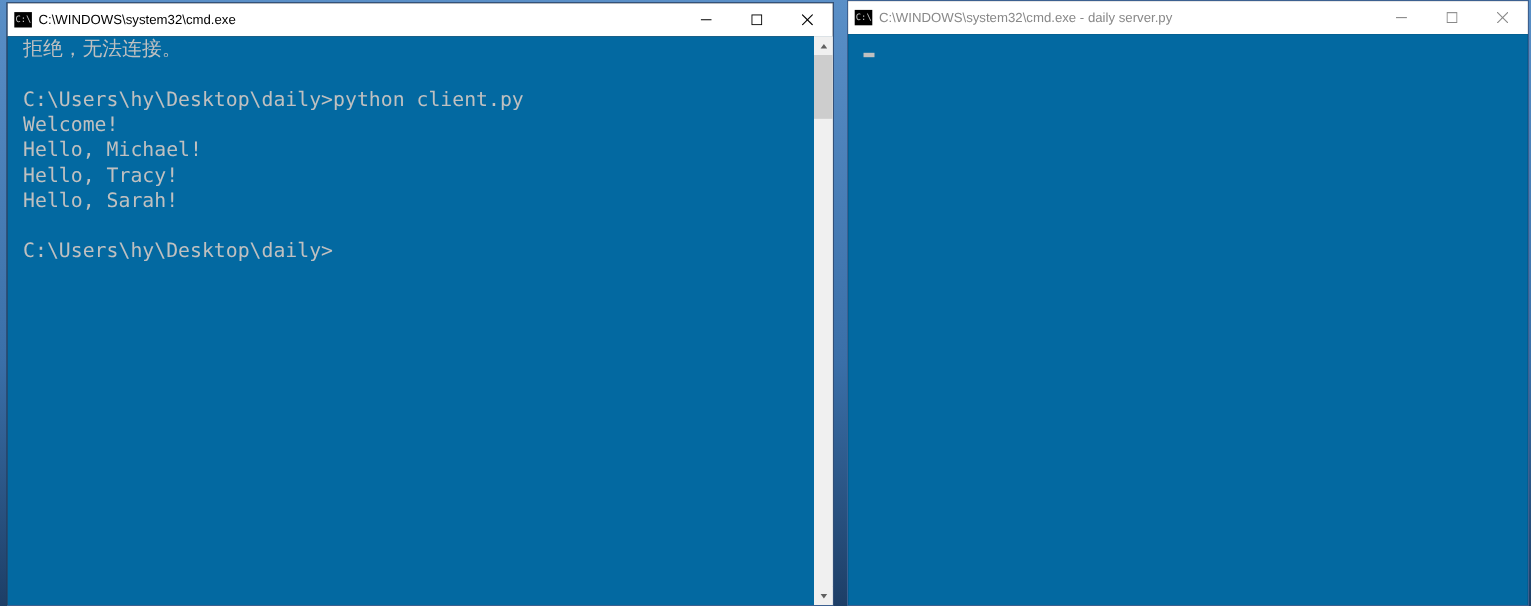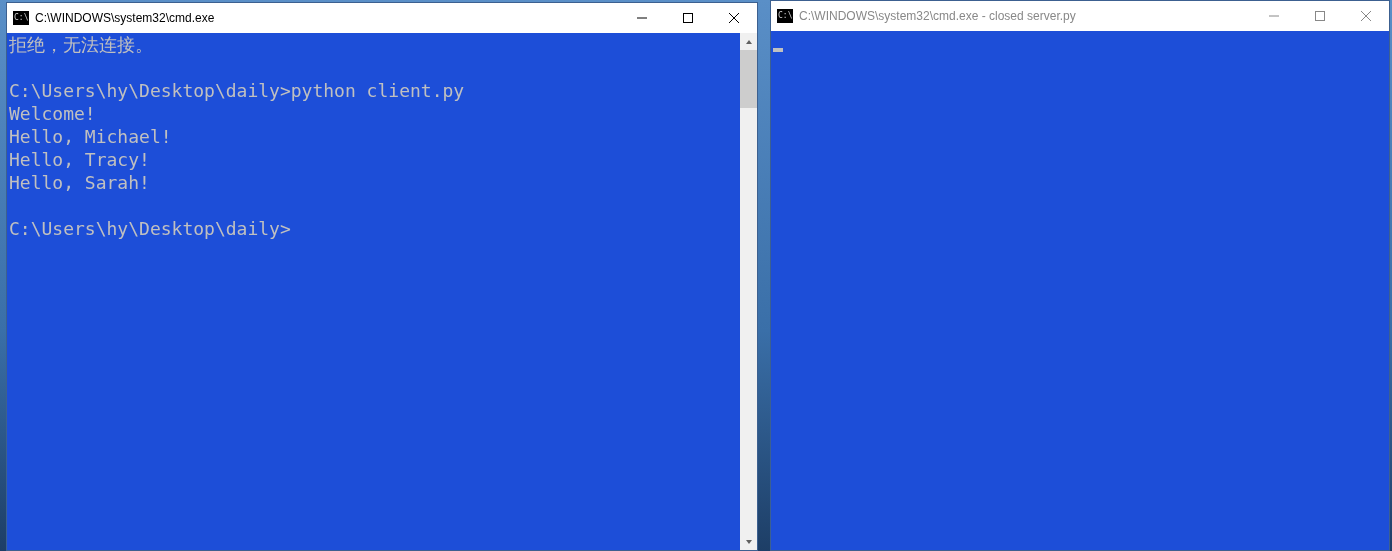--- a/index.html
+++ b/index.html
@@ -61,26 +61,26 @@
     align-items: center;
     justify-content: center;
     color: #000;
     font-size: 12px;
   }
   .window.inactive .win-btn { color: #888; }
   .win-btn svg { width: 10px; height: 10px; display: block; }
 
   .terminal-body {
     flex: 1;
-    background: #1d4ed8;
+    background: #0369a1;
     color: #c0c0c0;
     font-family: "NSimSun", "SimSun", Consolas, monospace;
     font-size: 18px;
     line-height: 23px;
-    padding: 0 2px;
+    padding: 0 14px;
     position: relative;
     overflow: hidden;
   }
   .terminal-body pre {
     font-family: inherit;
     white-space: pre;
     margin: 0;
   }
 
   .scrollbar {
@@ -171,21 +171,21 @@
       <svg viewBox="0 0 8 8">
           <polygon points="1,2 7,2 4,6" fill="#606060"></polygon>
         </svg>
     </div>
   </div>
 </div>
 
 <div id="win-right" class="window inactive">
   <div class="titlebar">
     <span class="title-icon">C:\</span>
-    <span class="title-text">C:\WINDOWS\system32\cmd.exe - closed  server.py</span>
+    <span class="title-text">C:\WINDOWS\system32\cmd.exe - daily  server.py</span>
     <span class="title-spacer"></span>
     <div class="win-controls">
       <div class="win-btn">
         <svg viewBox="0 0 10 10">
             <line x1="0" y1="5" x2="10" y2="5" stroke="currentColor" stroke-width="1"></line>
           </svg>
       </div>
       <div class="win-btn">
         <svg viewBox="0 0 10 10">
             <rect x="0.5" y="0.5" width="9" height="9" fill="none" stroke="currentColor" stroke-width="1"></rect>

